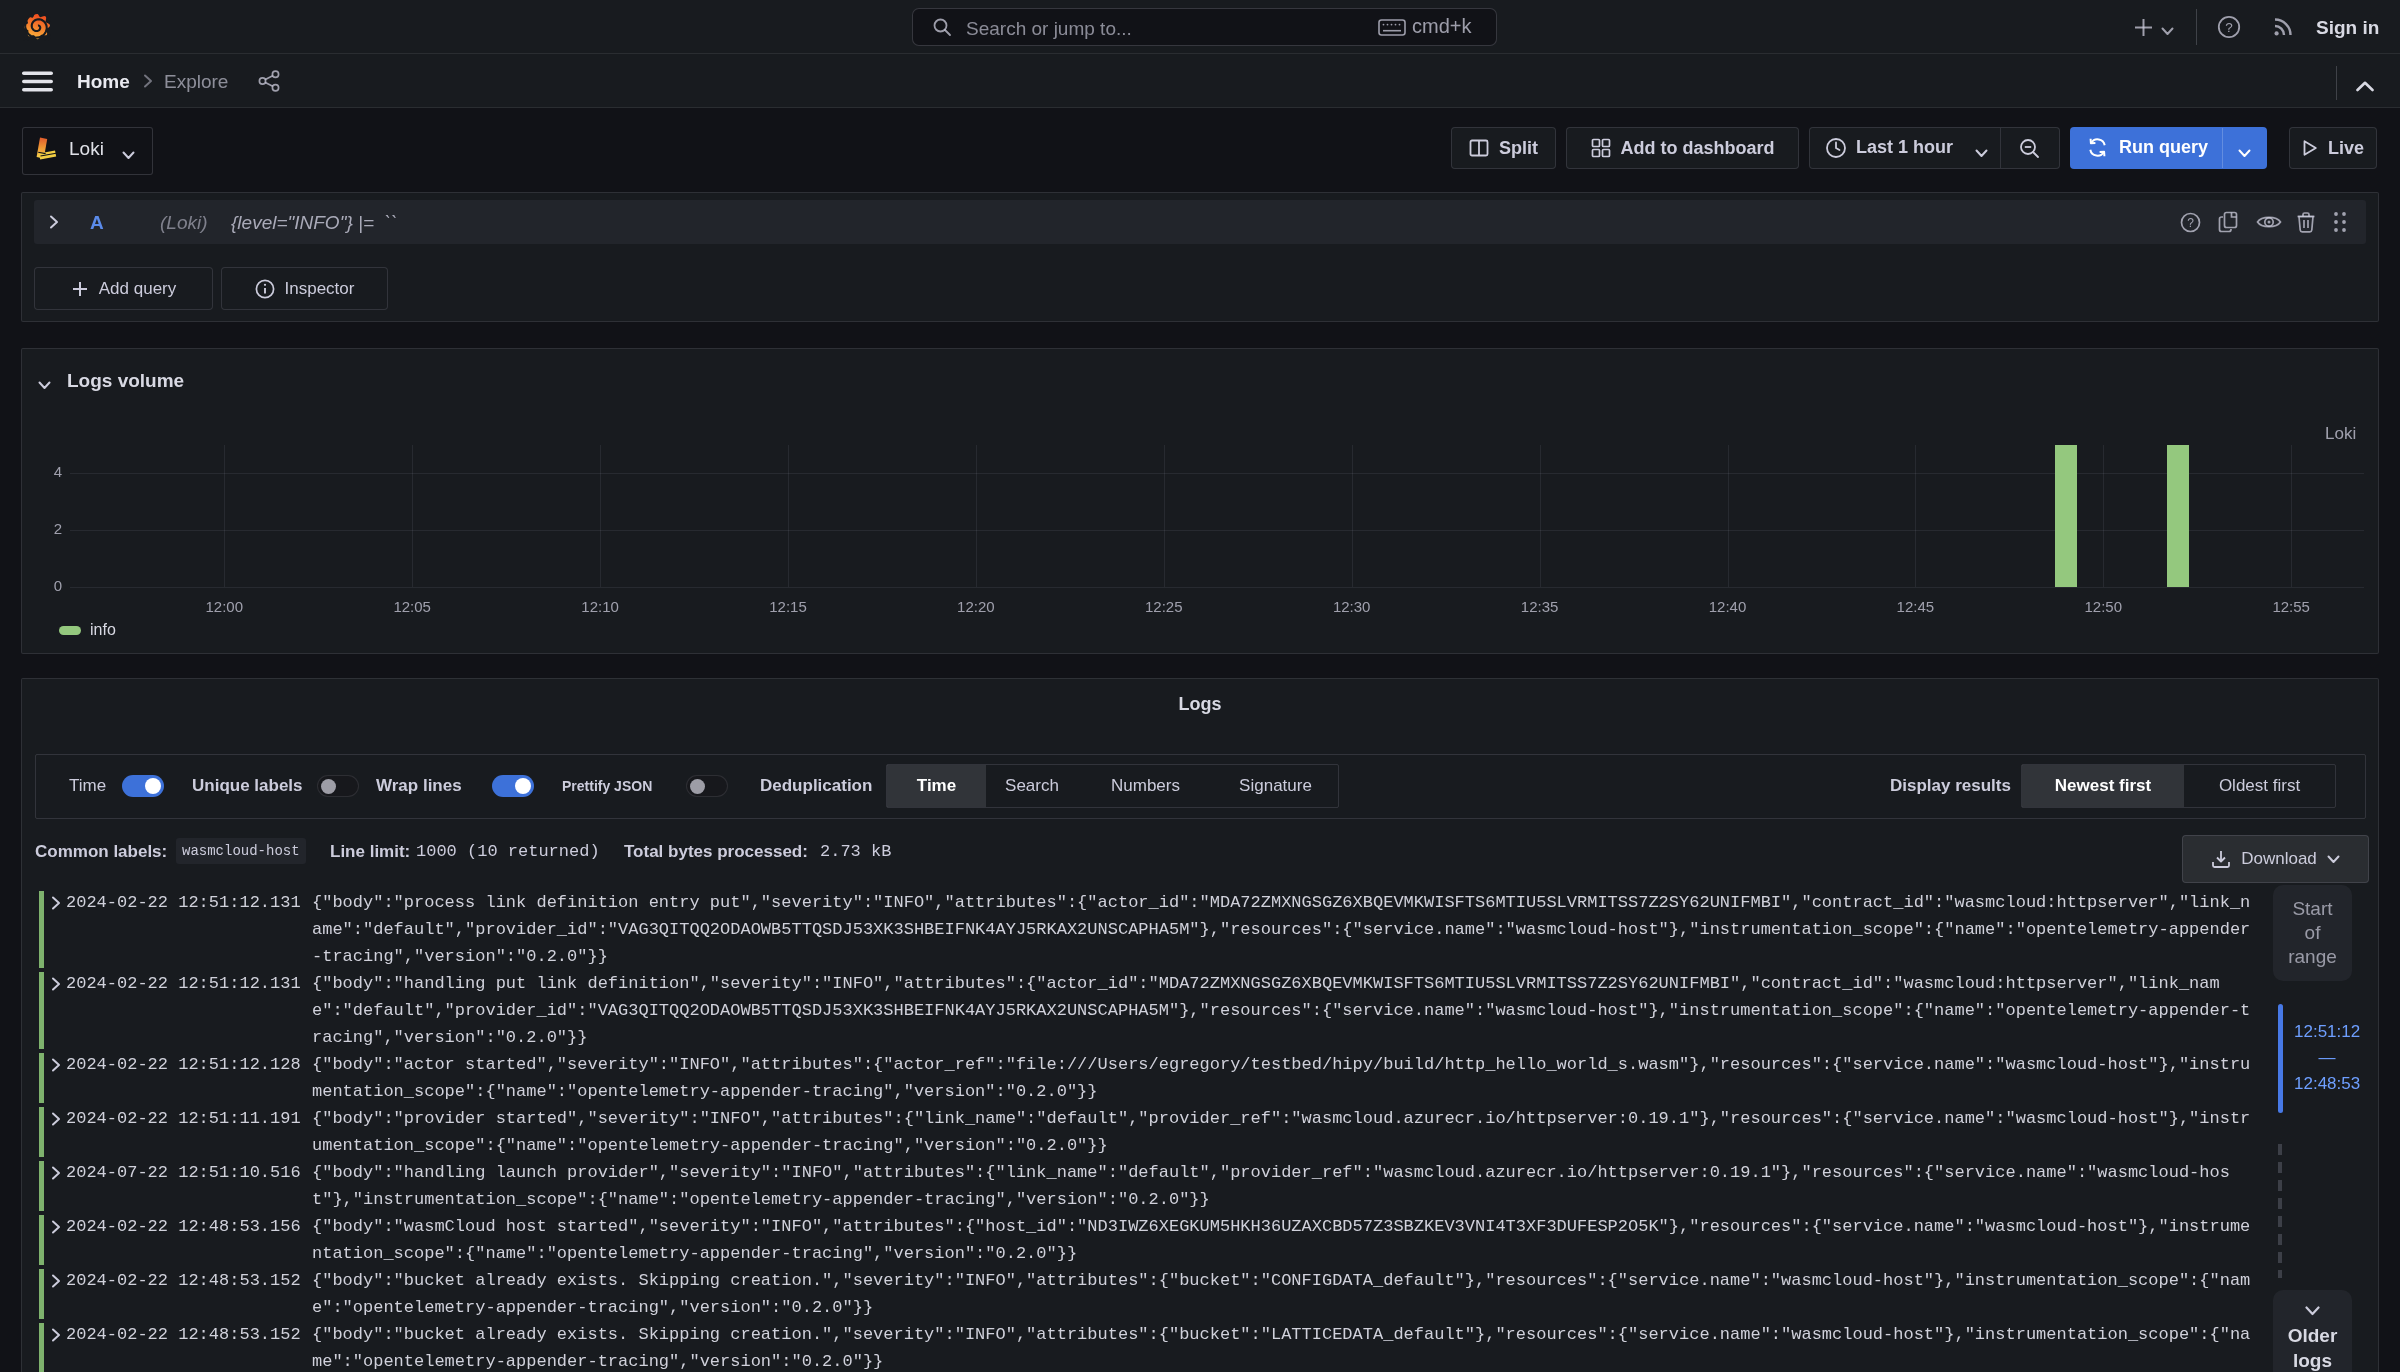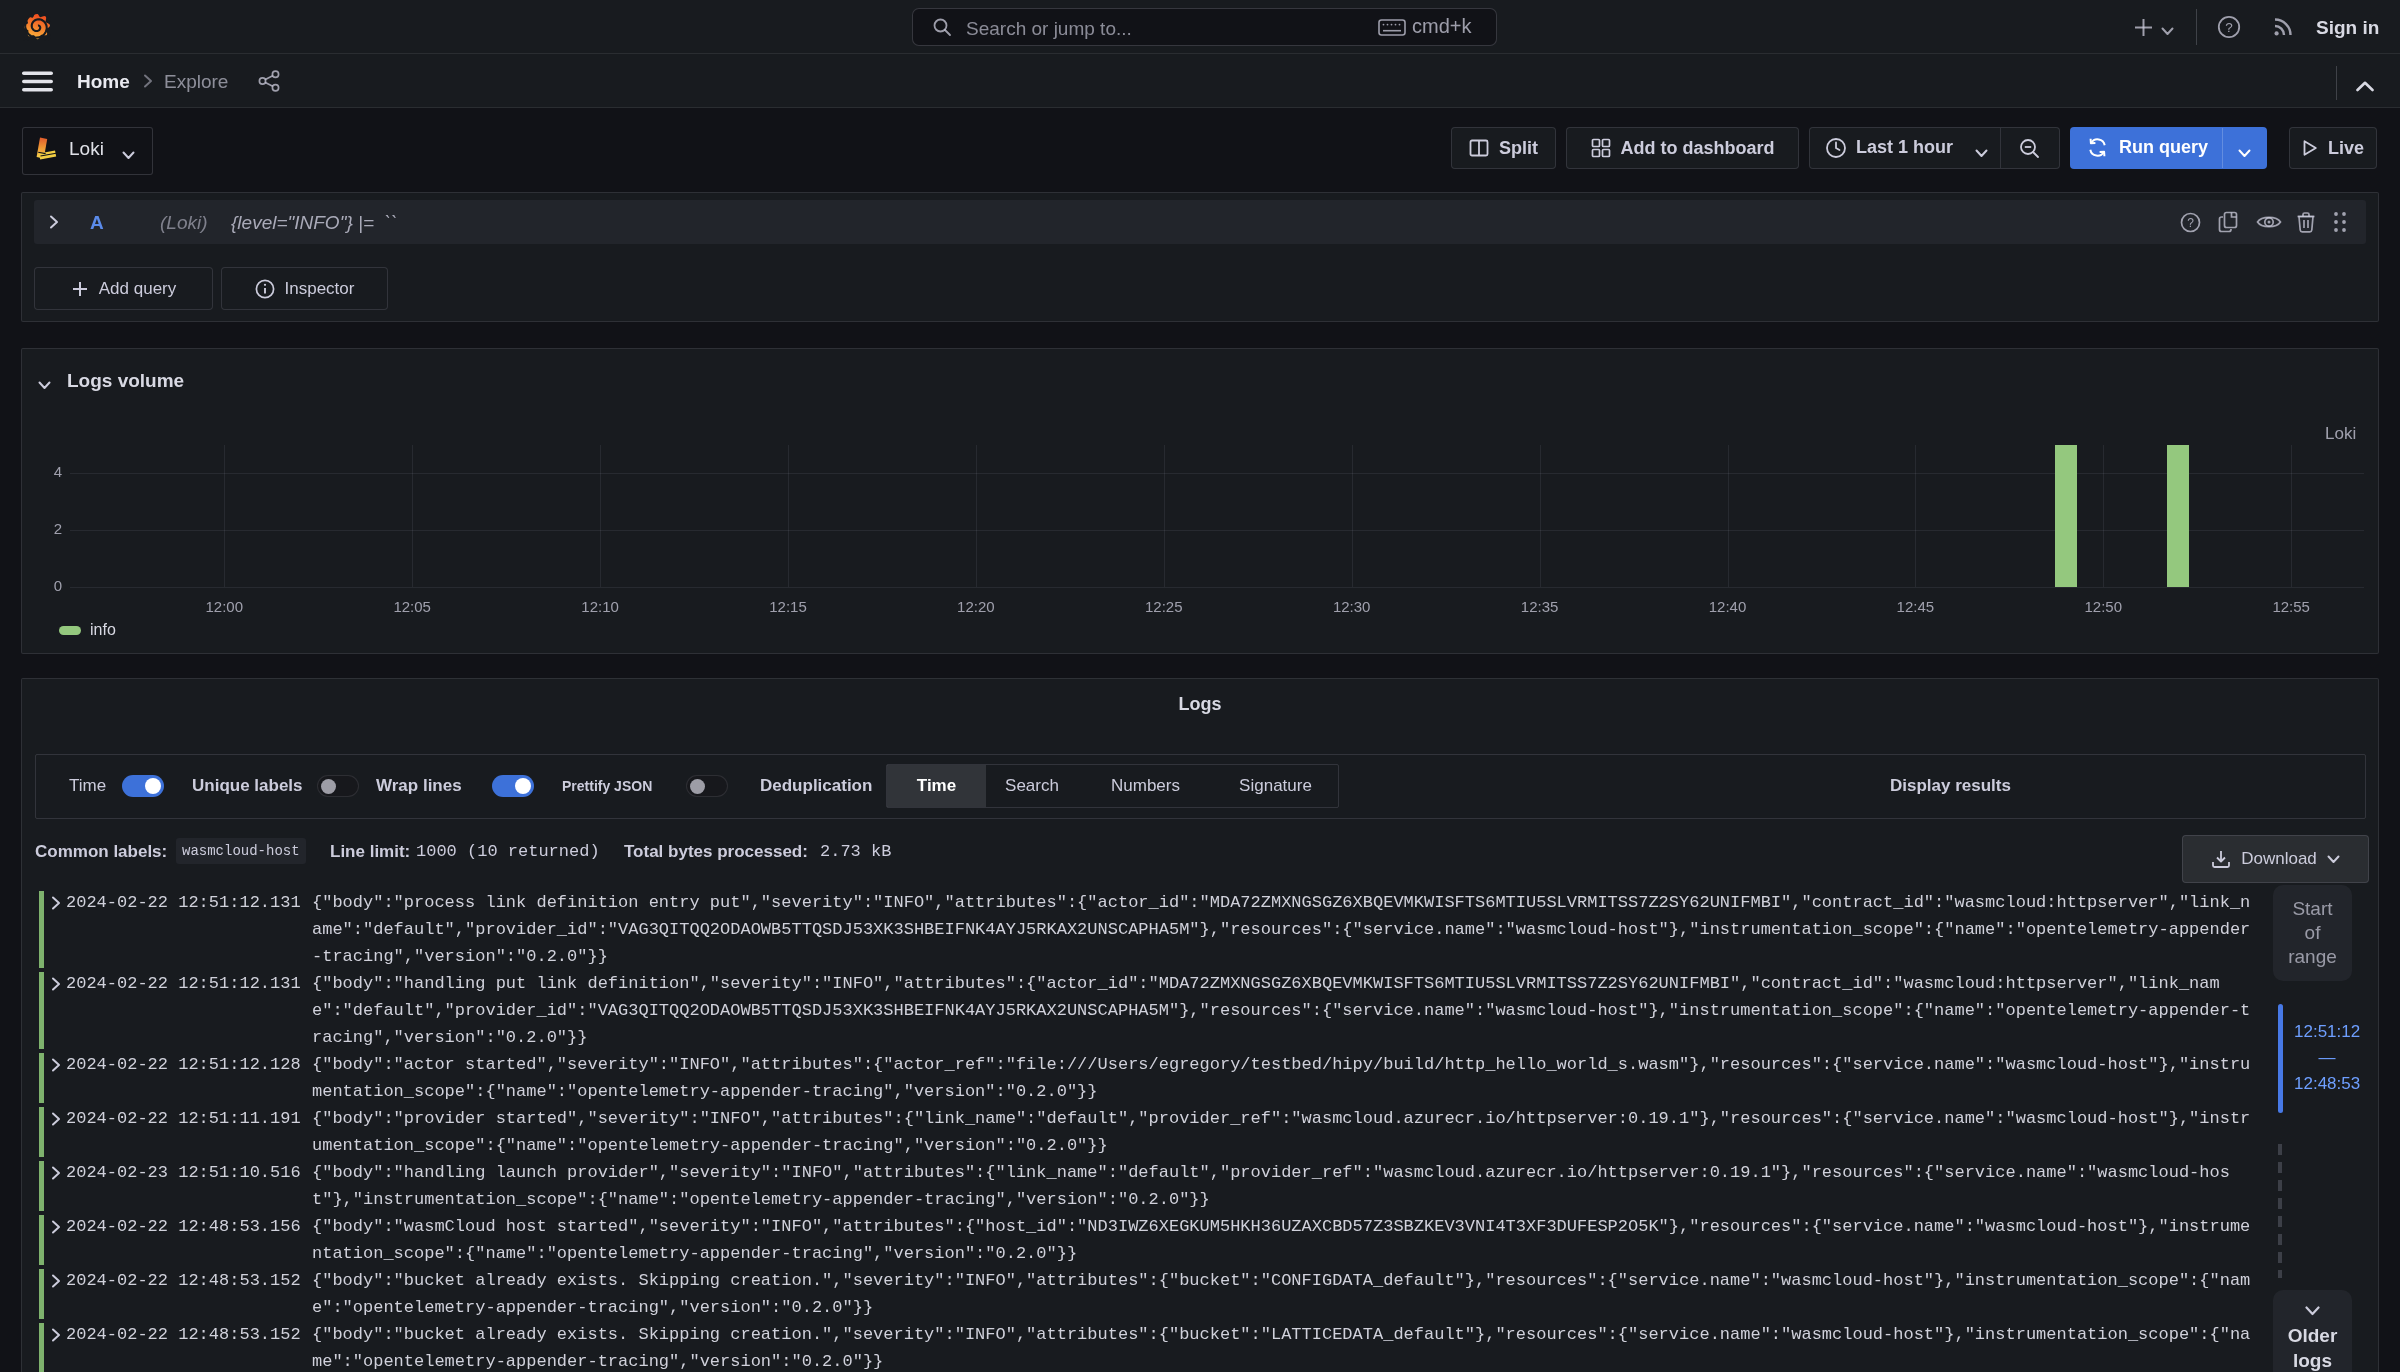--- a/index.html
+++ b/index.html
@@ -255,20 +255,24 @@
       <div class="abs" style="left:3px;top:2.5px;width:15px;height:15px;border-radius:50%;background:#9d9da6"></div>
     </div>
 <div class="abs" style="left:760px;top:776px;font-size:17px;font-weight:700;color:#ccccdc;line-height:20px">Deduplication</div>
 <div class="abs" style="left:886px;top:764px;width:453px;height:44px;border:1px solid rgba(204,204,220,0.15);border-radius:2px;display:flex">
       <div style="width:99px;background:rgba(204,204,220,0.14);color:#fff;display:flex;align-items:center;justify-content:center;font-size:17px;font-weight:700">Time</div>
       <div style="width:92px;display:flex;align-items:center;justify-content:center;font-size:17px;color:#ccccdc">Search</div>
       <div style="width:135px;display:flex;align-items:center;justify-content:center;font-size:17px;color:#ccccdc">Numbers</div>
       <div style="width:125px;display:flex;align-items:center;justify-content:center;font-size:17px;color:#ccccdc">Signature</div>
     </div>
 <div class="abs" style="left:1890px;top:776px;font-size:17px;font-weight:700;color:#ccccdc;line-height:20px">Display results</div>
+<div class="abs" style="left:2021px;top:764px;width:315px;height:44px;border:1px solid rgba(204,204,220,0.15);border-radius:2px;display:flex">
+      <div style="width:162px;background:rgba(204,204,220,0.14);color:#fff;display:flex;align-items:center;justify-content:center;font-size:17px;font-weight:700">Newest first</div>
+      <div style="flex:1;display:flex;align-items:center;justify-content:center;font-size:17px;color:#ccccdc">Oldest first</div>
+    </div>
 <div class="abs" style="left:35px;top:842px;font-size:17px;font-weight:700;color:#ccccdc">Common labels:</div>
 <div class="abs mono" style="left:176px;top:838px;font-size:14px;color:#ccccdc;background:#22252b;padding:5px 6px;border-radius:3px">wasmcloud-host</div>
 <div class="abs" style="left:330px;top:842px;font-size:17px;font-weight:700;color:#ccccdc">Line limit:</div>
 <div class="abs mono" style="left:416px;top:842px;font-size:17px;color:#ccccdc">1000 (10 returned)</div>
 <div class="abs" style="left:624px;top:842px;font-size:17px;font-weight:700;color:#ccccdc">Total bytes processed:</div>
 <div class="abs mono" style="left:820px;top:842px;font-size:17px;color:#ccccdc">2.73 kB</div>
 <div class="btn" style="left:2182px;top:835px;width:187px;height:48px;font-size:17px;gap:10px;background:rgba(204,204,220,0.10)">
       <svg width="20" height="20" viewBox="0 0 20 20" style="" xmlns="http://www.w3.org/2000/svg">
         <path d="M2 13 v3.5 a 1.5 1.5 0 0 0 1.5 1.5 h 13 a 1.5 1.5 0 0 0 1.5 -1.5 V 13" fill="none" stroke="#ccccdc" stroke-width="1.8"></path>
         <line x1="10" y1="2" x2="10" y2="12" stroke="#ccccdc" stroke-width="1.8"></line>
@@ -300,21 +304,21 @@
 <div class="abs" style="left:39px;top:1107.0px;width:4.5px;height:49.5px;background:#7eb26d"></div>
 <div class="abs" style="left:51px;top:1112.0px"><svg width="10" height="14" viewBox="0 0 10 14" style="" xmlns="http://www.w3.org/2000/svg">
         <polyline points="2,1.5 8,7 2,12.5" fill="none" stroke="#ccccdc" stroke-width="2" stroke-linecap="round" stroke-linejoin="round"></polyline>
       </svg></div>
 <div class="abs mono" style="left:66px;top:1105.0px;font-size:17px;line-height:27.0px;color:#d0d1db;white-space:pre">2024-02-22 12:51:11.191</div>
 <div class="abs mono" style="left:312px;top:1105.0px;width:1941px;font-size:17px;line-height:27.0px;color:#d0d1db;white-space:pre;overflow:hidden">{"body":"provider started","severity":"INFO","attributes":{"link_name":"default","provider_ref":"wasmcloud.azurecr.io/httpserver:0.19.1"},"resources":{"service.name":"wasmcloud-host"},"instr<br>umentation_scope":{"name":"opentelemetry-appender-tracing","version":"0.2.0"}}</div>
 <div class="abs" style="left:39px;top:1161.0px;width:4.5px;height:49.5px;background:#7eb26d"></div>
 <div class="abs" style="left:51px;top:1166.0px"><svg width="10" height="14" viewBox="0 0 10 14" style="" xmlns="http://www.w3.org/2000/svg">
         <polyline points="2,1.5 8,7 2,12.5" fill="none" stroke="#ccccdc" stroke-width="2" stroke-linecap="round" stroke-linejoin="round"></polyline>
       </svg></div>
-<div class="abs mono" style="left:66px;top:1159.0px;font-size:17px;line-height:27.0px;color:#d0d1db;white-space:pre">2024-02-23 12:51:10.516</div>
+<div class="abs mono" style="left:66px;top:1159.0px;font-size:17px;line-height:27.0px;color:#d0d1db;white-space:pre">2024-07-22 12:51:10.516</div>
 <div class="abs mono" style="left:312px;top:1159.0px;width:1941px;font-size:17px;line-height:27.0px;color:#d0d1db;white-space:pre;overflow:hidden">{"body":"handling launch provider","severity":"INFO","attributes":{"link_name":"default","provider_ref":"wasmcloud.azurecr.io/httpserver:0.19.1"},"resources":{"service.name":"wasmcloud-hos<br>t"},"instrumentation_scope":{"name":"opentelemetry-appender-tracing","version":"0.2.0"}}</div>
 <div class="abs" style="left:39px;top:1215.0px;width:4.5px;height:49.5px;background:#7eb26d"></div>
 <div class="abs" style="left:51px;top:1220.0px"><svg width="10" height="14" viewBox="0 0 10 14" style="" xmlns="http://www.w3.org/2000/svg">
         <polyline points="2,1.5 8,7 2,12.5" fill="none" stroke="#ccccdc" stroke-width="2" stroke-linecap="round" stroke-linejoin="round"></polyline>
       </svg></div>
 <div class="abs mono" style="left:66px;top:1213.0px;font-size:17px;line-height:27.0px;color:#d0d1db;white-space:pre">2024-02-22 12:48:53.156</div>
 <div class="abs mono" style="left:312px;top:1213.0px;width:1941px;font-size:17px;line-height:27.0px;color:#d0d1db;white-space:pre;overflow:hidden">{"body":"wasmCloud host started","severity":"INFO","attributes":{"host_id":"ND3IWZ6XEGKUM5HKH36UZAXCBD57Z3SBZKEV3VNI4T3XF3DUFESP2O5K"},"resources":{"service.name":"wasmcloud-host"},"instrume<br>ntation_scope":{"name":"opentelemetry-appender-tracing","version":"0.2.0"}}</div>
 <div class="abs" style="left:39px;top:1269.0px;width:4.5px;height:49.5px;background:#7eb26d"></div>
 <div class="abs" style="left:51px;top:1274.0px"><svg width="10" height="14" viewBox="0 0 10 14" style="" xmlns="http://www.w3.org/2000/svg">
         <polyline points="2,1.5 8,7 2,12.5" fill="none" stroke="#ccccdc" stroke-width="2" stroke-linecap="round" stroke-linejoin="round"></polyline>

